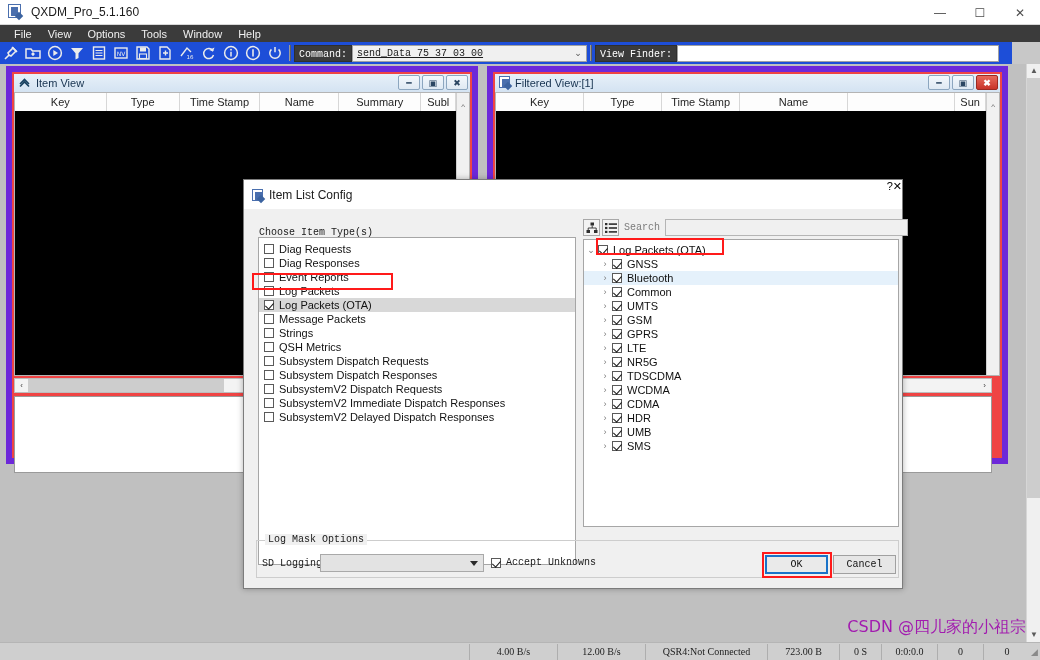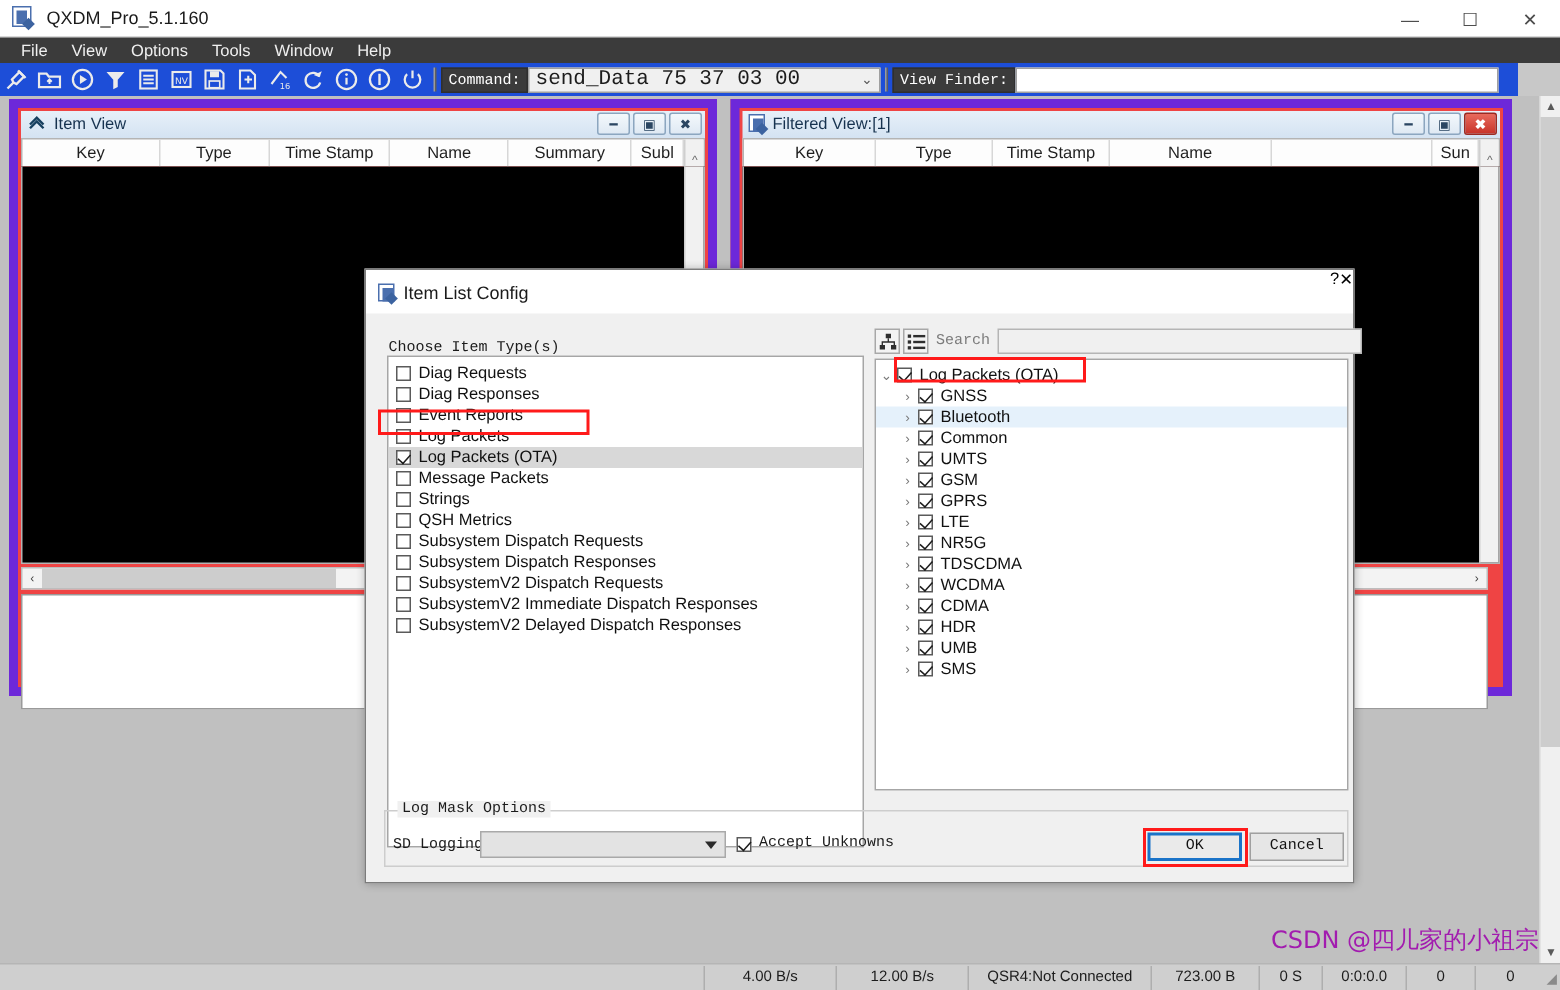--- a/index.html
+++ b/index.html
@@ -69,22 +69,23 @@
     background:#3b3b3b; color:#fff; height:17px; line-height:17px;
     padding:0 4px; font-family:"Liberation Mono", monospace; font-size:10px;
     border:1px solid #2f2f2f;
   }
   .cmd-combo{
     width:235px; height:17px; background:#f0f0f0; border:1px solid #a0a0a0;
     display:flex; align-items:center; position:relative;
   }
   .cmd-combo input{
     border:0; background:transparent; width:205px; height:15px; outline:none;
-    font-family:"Liberation Mono", monospace; font-size:14px; color:#1c1c1c;
+    font-family:"Liberation Mono", monospace; font-size:10px; color:#1c1c1c;
     padding-left:4px;
+    text-decoration:underline;
   }
   .cmd-combo .arrow{
     position:absolute; right:4px; top:3px; width:8px; height:8px;
     color:#555; font-size:9px; line-height:8px; text-align:center;
   }
   .vf-label{
     background:#3b3b3b; color:#fff; height:17px; line-height:17px;
     padding:0 4px; font-family:"Liberation Mono", monospace; font-size:10px;
     border:1px solid #2f2f2f;
   }
@@ -236,21 +237,21 @@
   .dlgbtn.focus{ border:2px solid #1a73c8; background:#eaeaea; }
   .annot{
     position:absolute; border:2px solid #ff1a1a; pointer-events:none;
   }
 
   
   .statusbar{
     position:absolute; left:0; bottom:0; width:1040px; height:18px;
     background:#cfcfcf; border-top:1px solid #b5b5b5;
     display:flex; align-items:center;
-    font-family:Liberation Sans, sans-serif; font-size:10px; color:#1c1c1c;
+    font-family:Liberation Serif, serif; font-size:10px; color:#1c1c1c;
   }
   .sb-cell{
     height:16px; display:flex; align-items:center; justify-content:center;
     border-right:1px solid #aeaeae; padding:0 4px; white-space:nowrap;
   }
   .sb-grip{
     position:absolute; right:2px; bottom:1px; width:12px; height:12px;
     color:#8a8a8a; font-size:9px; text-align:right;
   }
   .watermark{

